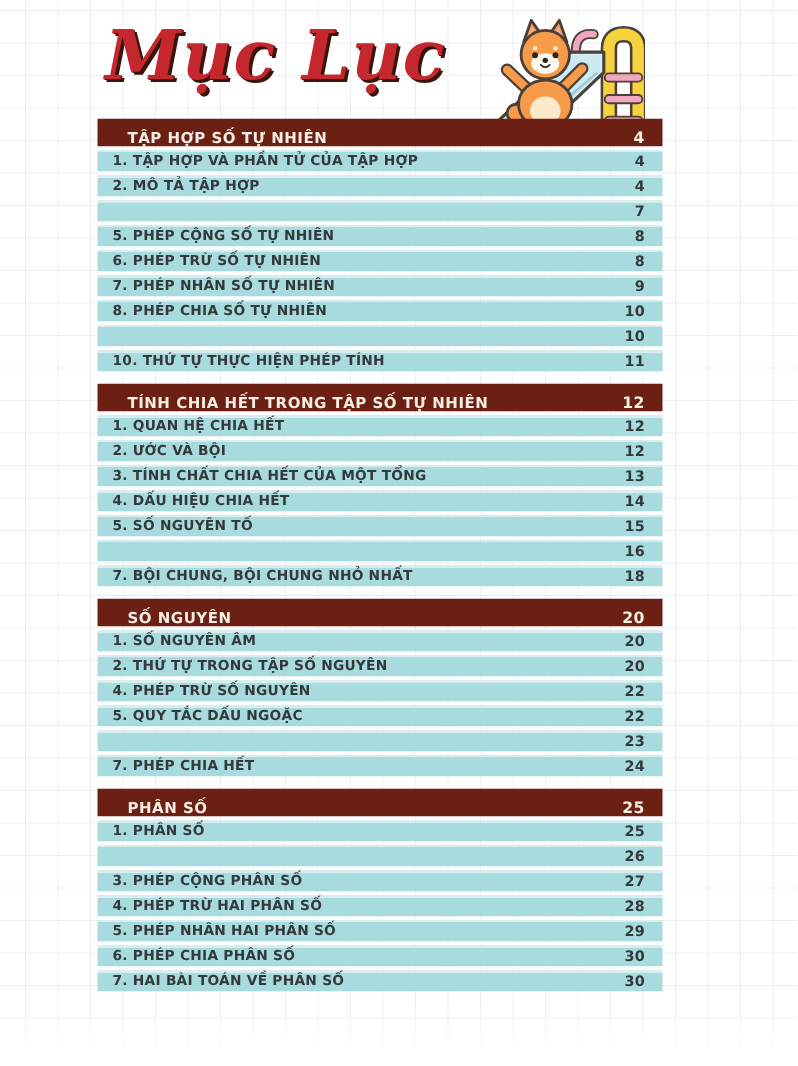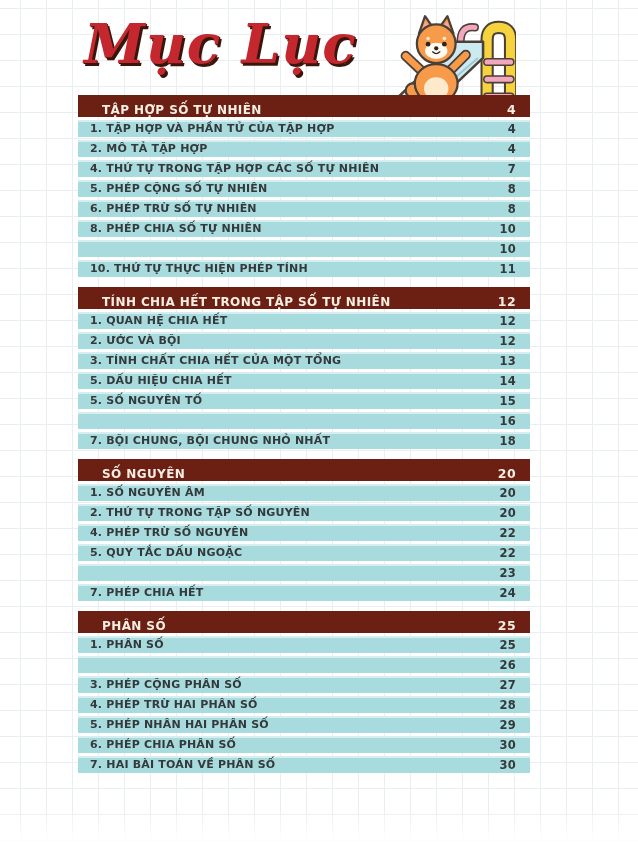--- a/index.html
+++ b/index.html
@@ -114,34 +114,37 @@
     <span class="pg">4</span>
   </div>
 
   <div class="toc-row">
     <span>2. MÔ TẢ TẬP HỢP</span>
     <span class="pg">4</span>
   </div>
 
 
   <div class="toc-row">
-    <span>4. THỨ TỰ TRONG TẬP HỢP CÁC SỐ TỰ NHIÊN</span>
     <span class="pg">7</span>
   </div>
 
   <div class="toc-row">
     <span>5. PHÉP CỘNG SỐ TỰ NHIÊN</span>
     <span class="pg">8</span>
   </div>
 
   <div class="toc-row">
     <span>6. PHÉP TRỪ SỐ TỰ NHIÊN</span>
     <span class="pg">8</span>
   </div>
 
+  <div class="toc-row">
+    <span>7. PHÉP NHÂN SỐ TỰ NHIÊN</span>
+    <span class="pg">9</span>
+  </div>
 
   <div class="toc-row">
     <span>8. PHÉP CHIA SỐ TỰ NHIÊN</span>
     <span class="pg">10</span>
   </div>
 
   <div class="toc-row">
     <span class="pg">10</span>
   </div>
 
@@ -167,21 +170,21 @@
     <span>2. ƯỚC VÀ BỘI</span>
     <span class="pg">12</span>
   </div>
 
   <div class="toc-row">
     <span>3. TÍNH CHẤT CHIA HẾT CỦA MỘT TỔNG</span>
     <span class="pg">13</span>
   </div>
 
   <div class="toc-row">
-    <span>5. DẤU HIỆU CHIA HẾT</span>
+    <span>4. DẤU HIỆU CHIA HẾT</span>
     <span class="pg">14</span>
   </div>
 
   <div class="toc-row">
     <span>5. SỐ NGUYÊN TỐ</span>
     <span class="pg">15</span>
   </div>
 
   <div class="toc-row">
     <span class="pg">16</span>

